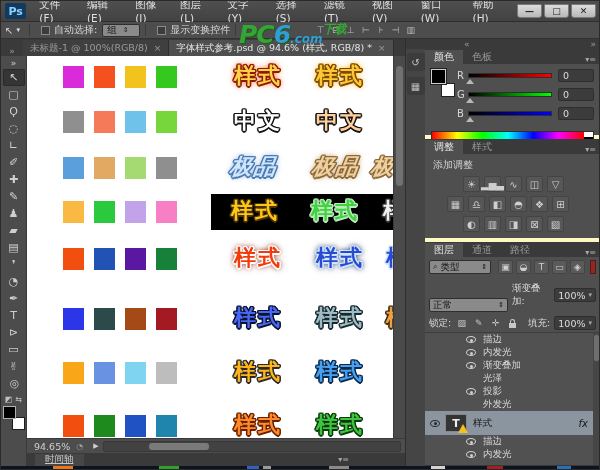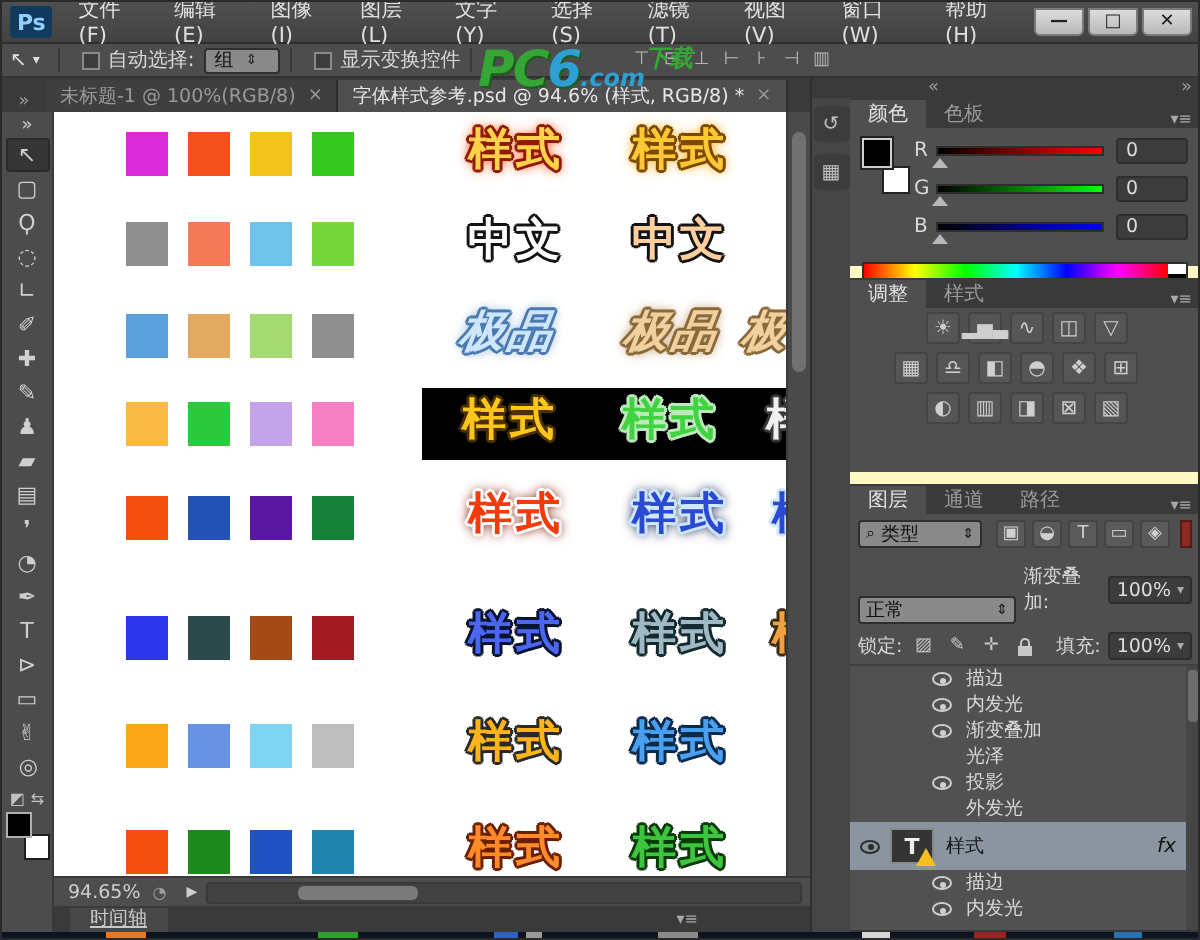--- a/index.html
+++ b/index.html
@@ -60,21 +60,21 @@
   .timeline{height:13px;background:#3a3a3a;display:flex;align-items:center;}
   .tl-tab{background:#474747;height:12px;display:flex;align-items:center;padding:0 10px;font-size:9.5px;color:#c8c8c8;margin-left:8px;text-decoration:underline;}
   .tl-menu{margin-left:auto;margin-right:56px;font-size:8px;color:#a8a8a8;}
   
   .dock{width:195px;background:#404040;display:flex;flex-direction:column;border-left:1px solid #2e2e2e;}
   .dockhead{height:17px;background:#3a3a3a;display:flex;align-items:center;font-size:9px;color:#9a9a9a;}
   .dockbody{flex:1;display:flex;}
   .iconcol{width:22px;background:#454545;display:flex;flex-direction:column;align-items:center;padding-top:4px;gap:6px;}
   .dockico{width:18px;height:18px;background:#3c3c3c;border-radius:3px;color:#c0c0c0;font-size:10px;display:flex;align-items:center;justify-content:center;}
   .panels{flex:1;display:flex;flex-direction:column;}
-  .panel{background:#4f4f4f;border-bottom:6px solid #fef9c3;}
+  .panel{background:#4f4f4f;border-bottom:4px solid #fef9c3;}
   .ptabs{height:15px;background:#3a3a3a;display:flex;align-items:flex-end;font-size:10px;}
   .ptab{padding:1px 9px;height:14px;display:flex;align-items:center;}
   .ptab.on{background:#4f4f4f;color:#e2e2e2;}
   .ptab.off{color:#9a9a9a;}
   .pmenu{margin-left:auto;margin-right:4px;font-size:8px;color:#a8a8a8;}
   
   .colorbody{padding:5px 6px 4px 6px;display:flex;}
   .cswatches{position:relative;width:26px;height:30px;}
   .cswatches .b{position:absolute;right:2px;bottom:2px;width:14px;height:14px;background:#fff;border:1px solid #222;}
   .cswatches .f{position:absolute;left:0;top:0;width:15px;height:15px;background:#000;border:1px solid #cfcfcf;box-shadow:0 0 0 1px #222;}
@@ -376,20 +376,21 @@
                 </div>
             </div>
           </div>
 
           <div class="panel" style="height:103px;">
             <div class="ptabs" id="adj-tabs">
                 <div class="ptab on">调整</div>
                 <div class="ptab off">样式</div>
                 <span class="pmenu">▾≡</span>
               </div>
+            <div class="adjhint">添加调整</div>
             <div id="adj-rows">
                 <div class="adjrow" style="padding-left: 38px;">
                   <div class="adjico">☀</div>
                   <div class="adjico">▂▅▃</div>
                   <div class="adjico">∿</div>
                   <div class="adjico">◫</div>
                   <div class="adjico">▽</div>
                 </div>
                 <div class="adjrow" style="padding-left: 22px;">
                   <div class="adjico">▦</div>

